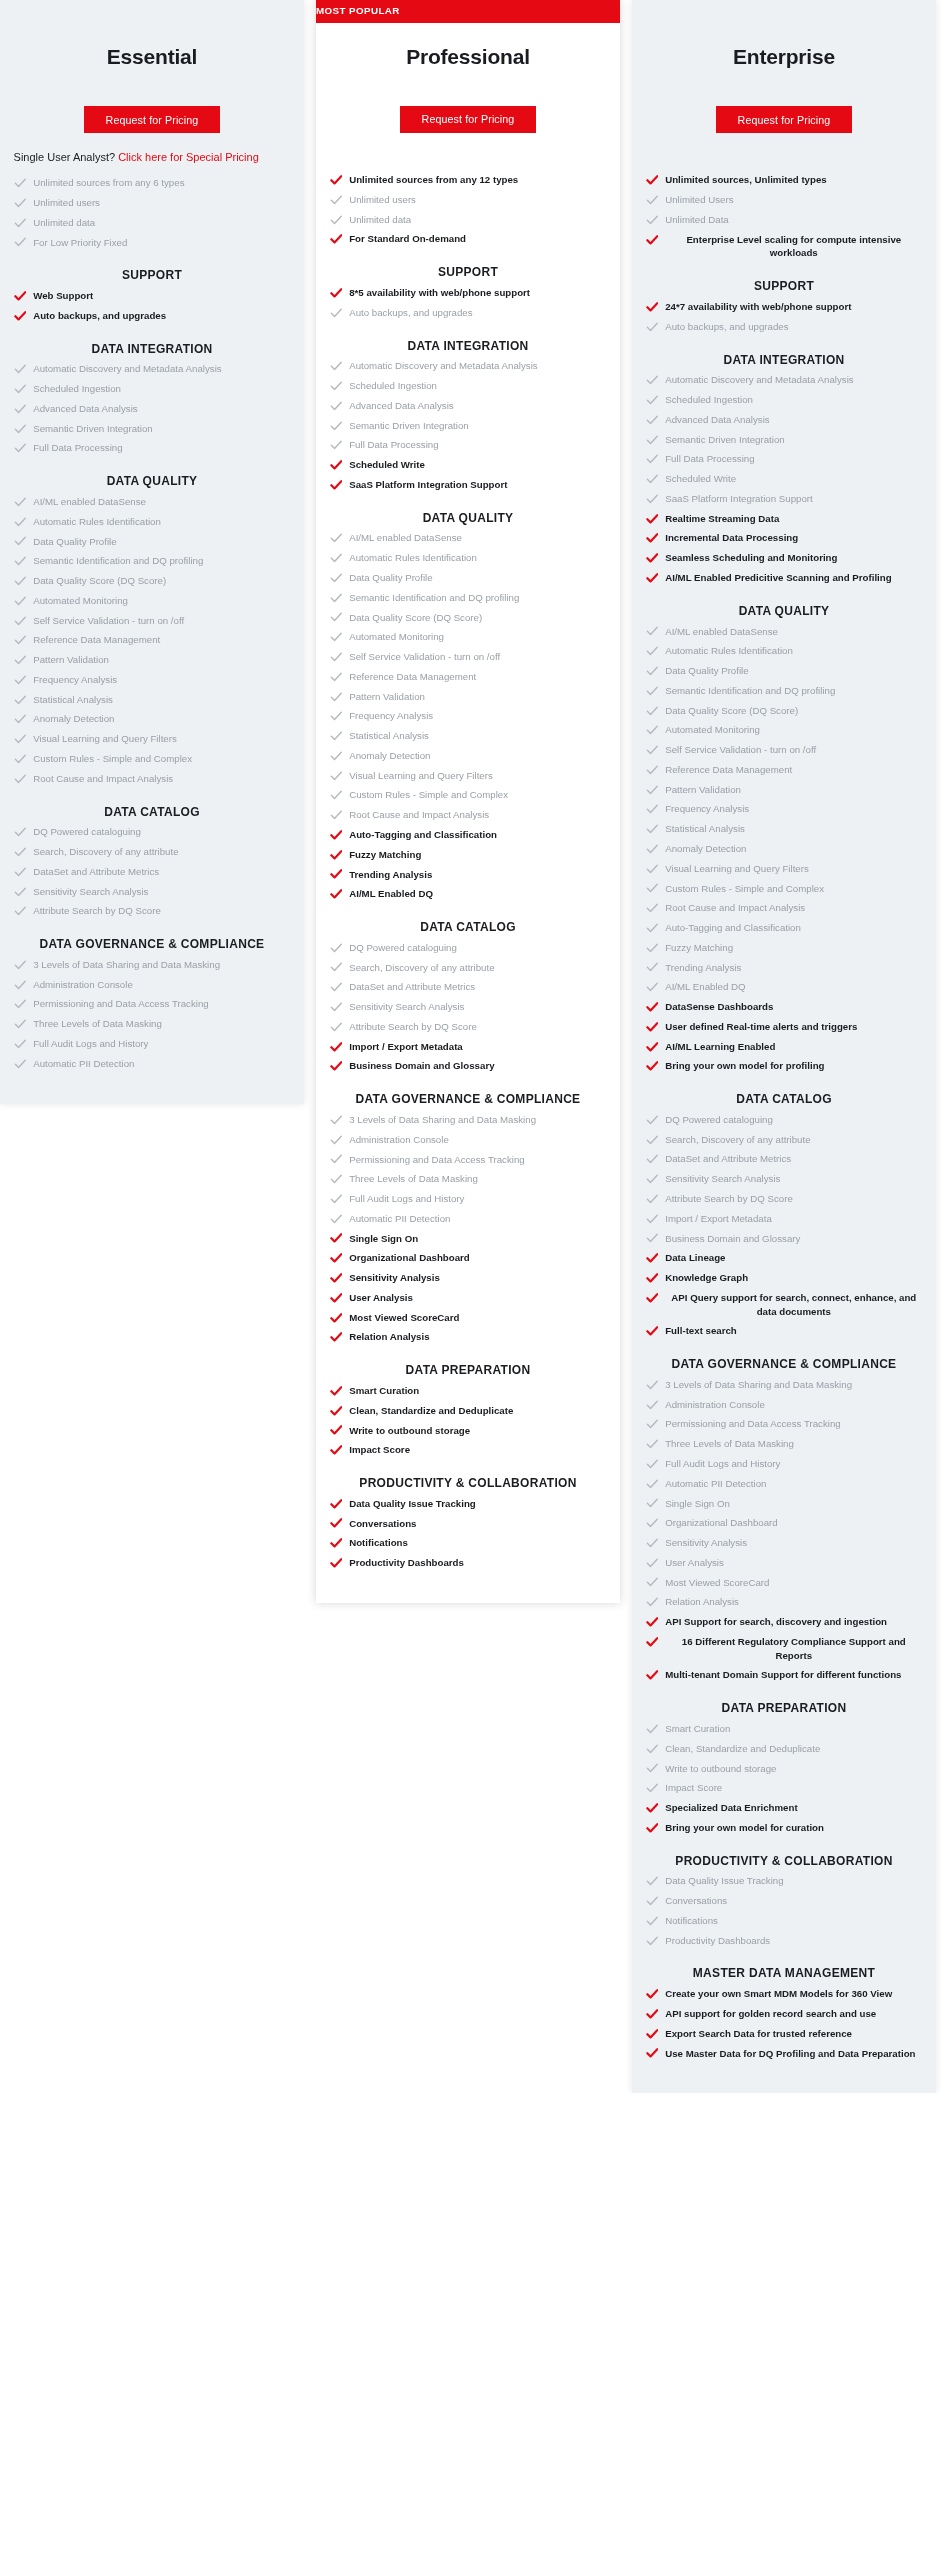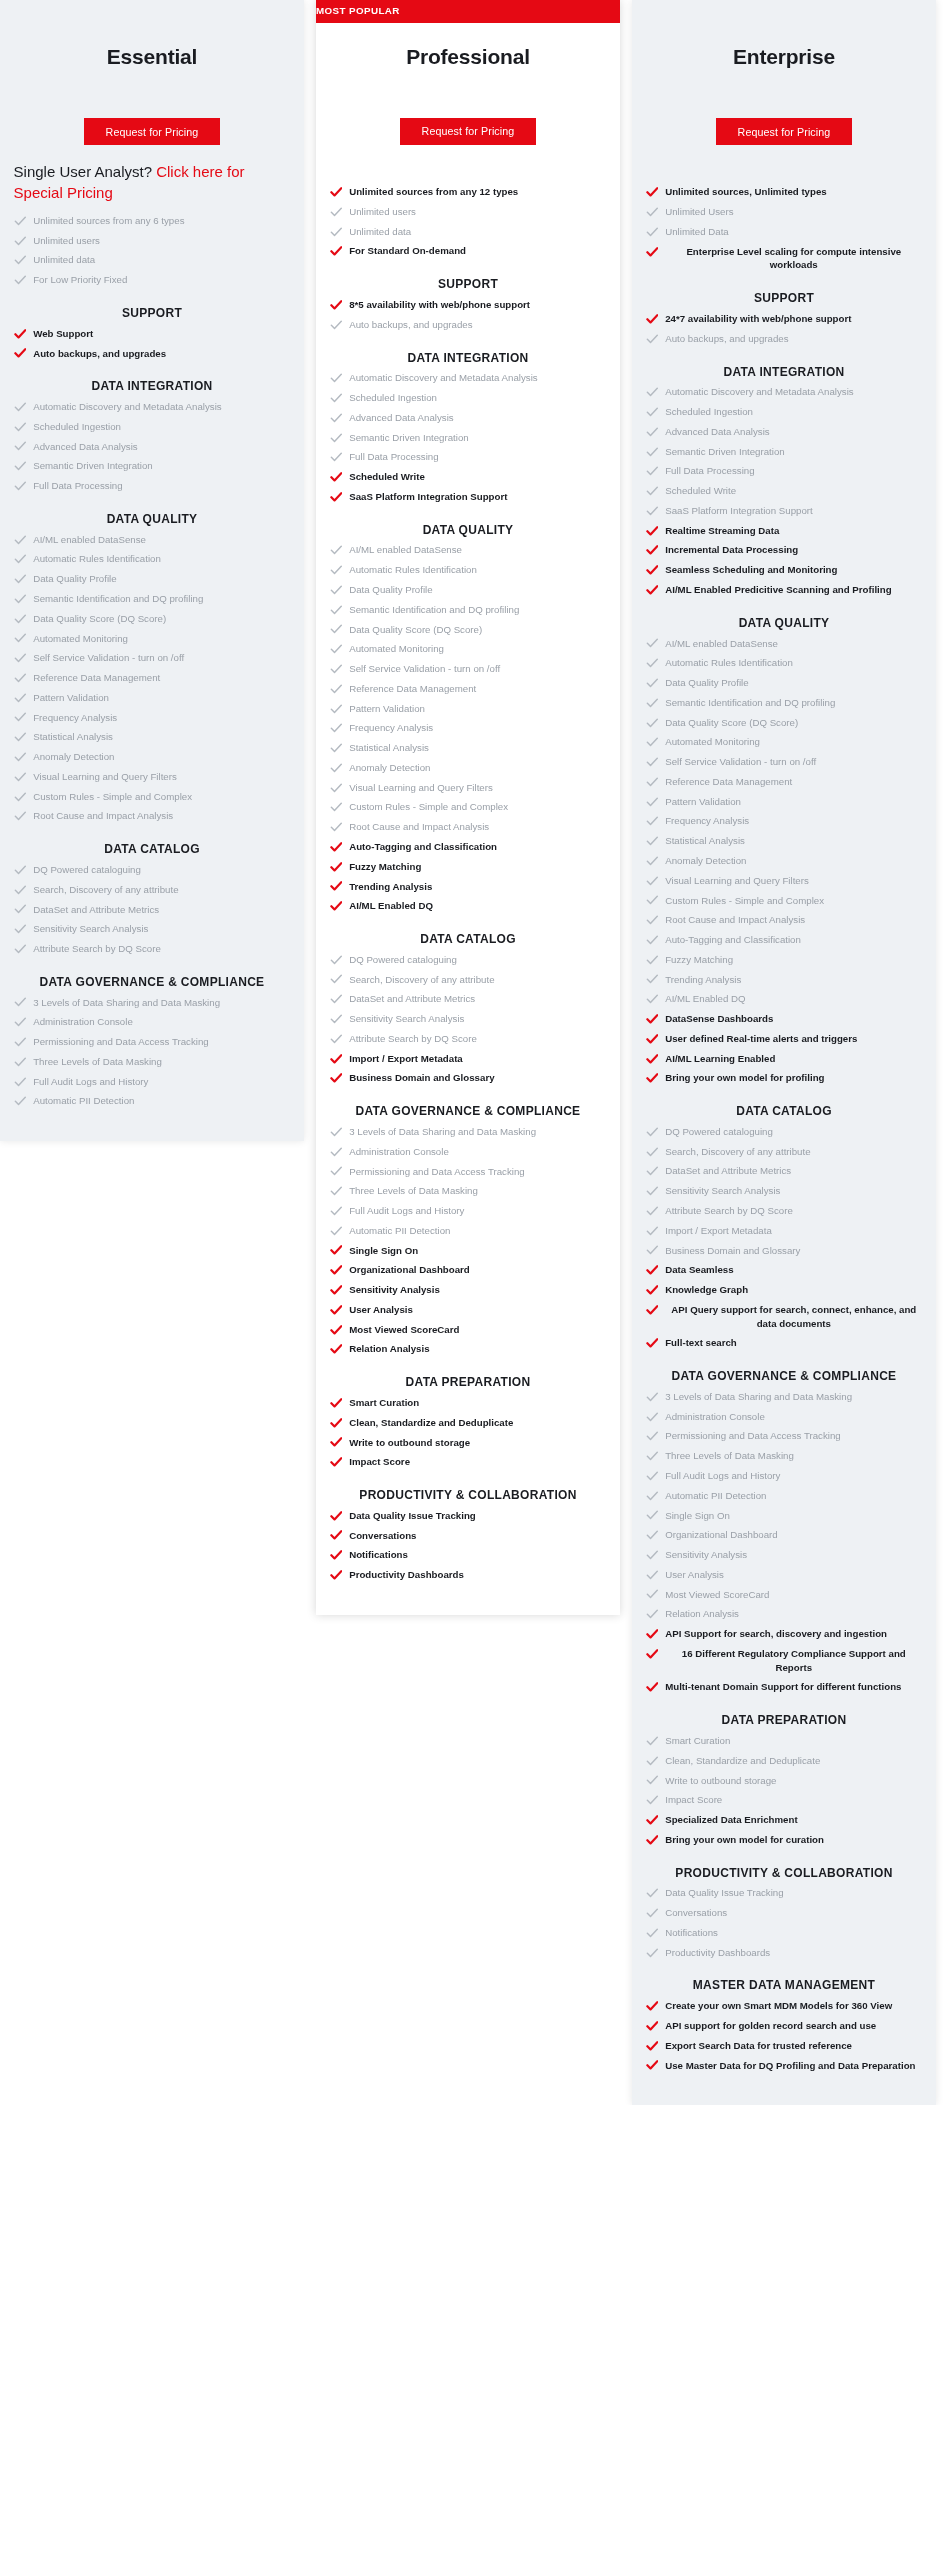--- a/index.html
+++ b/index.html
@@ -55,24 +55,23 @@
     display: inline-block;
     background: #e50914;
     color: #ffffff;
     border: none;
     font-family: "Liberation Sans", sans-serif;
     font-size: 10.7px;
     font-weight: normal;
     padding: 7.7px 22px;
     cursor: pointer;
     letter-spacing: 0.1px;
-    margin-top: 12px;
   }
   .special-note {
-    font-size: 15px;
+    font-size: 11px;
     color: #1a1c21;
     text-align: left;
     padding: 17px 0 0 0;
     line-height: 1.35;
   }
   .special-note .link {
     color: #e50914;
     text-decoration: none;
     cursor: pointer;
   }
@@ -1303,21 +1302,21 @@
             </svg>
           </span>
           <span class="feature-label">Business Domain and Glossary</span>
         </div>
         <div class="feature-row on">
           <span class="chk">
             <svg width="12.8" height="12" viewBox="0 0 15 14" fill="none" xmlns="http://www.w3.org/2000/svg">
               <path d="M1.6 7.3 L5.3 11.0 L13.2 2.6" stroke="#e50914" stroke-width="2.6" stroke-linecap="round" stroke-linejoin="round" fill="none"></path>
             </svg>
           </span>
-          <span class="feature-label">Data Seamless</span>
+          <span class="feature-label">Data Lineage</span>
         </div>
         <div class="feature-row on">
           <span class="chk">
             <svg width="12.8" height="12" viewBox="0 0 15 14" fill="none" xmlns="http://www.w3.org/2000/svg">
               <path d="M1.6 7.3 L5.3 11.0 L13.2 2.6" stroke="#e50914" stroke-width="2.6" stroke-linecap="round" stroke-linejoin="round" fill="none"></path>
             </svg>
           </span>
           <span class="feature-label">Knowledge Graph</span>
         </div>
         <div class="feature-row on">

